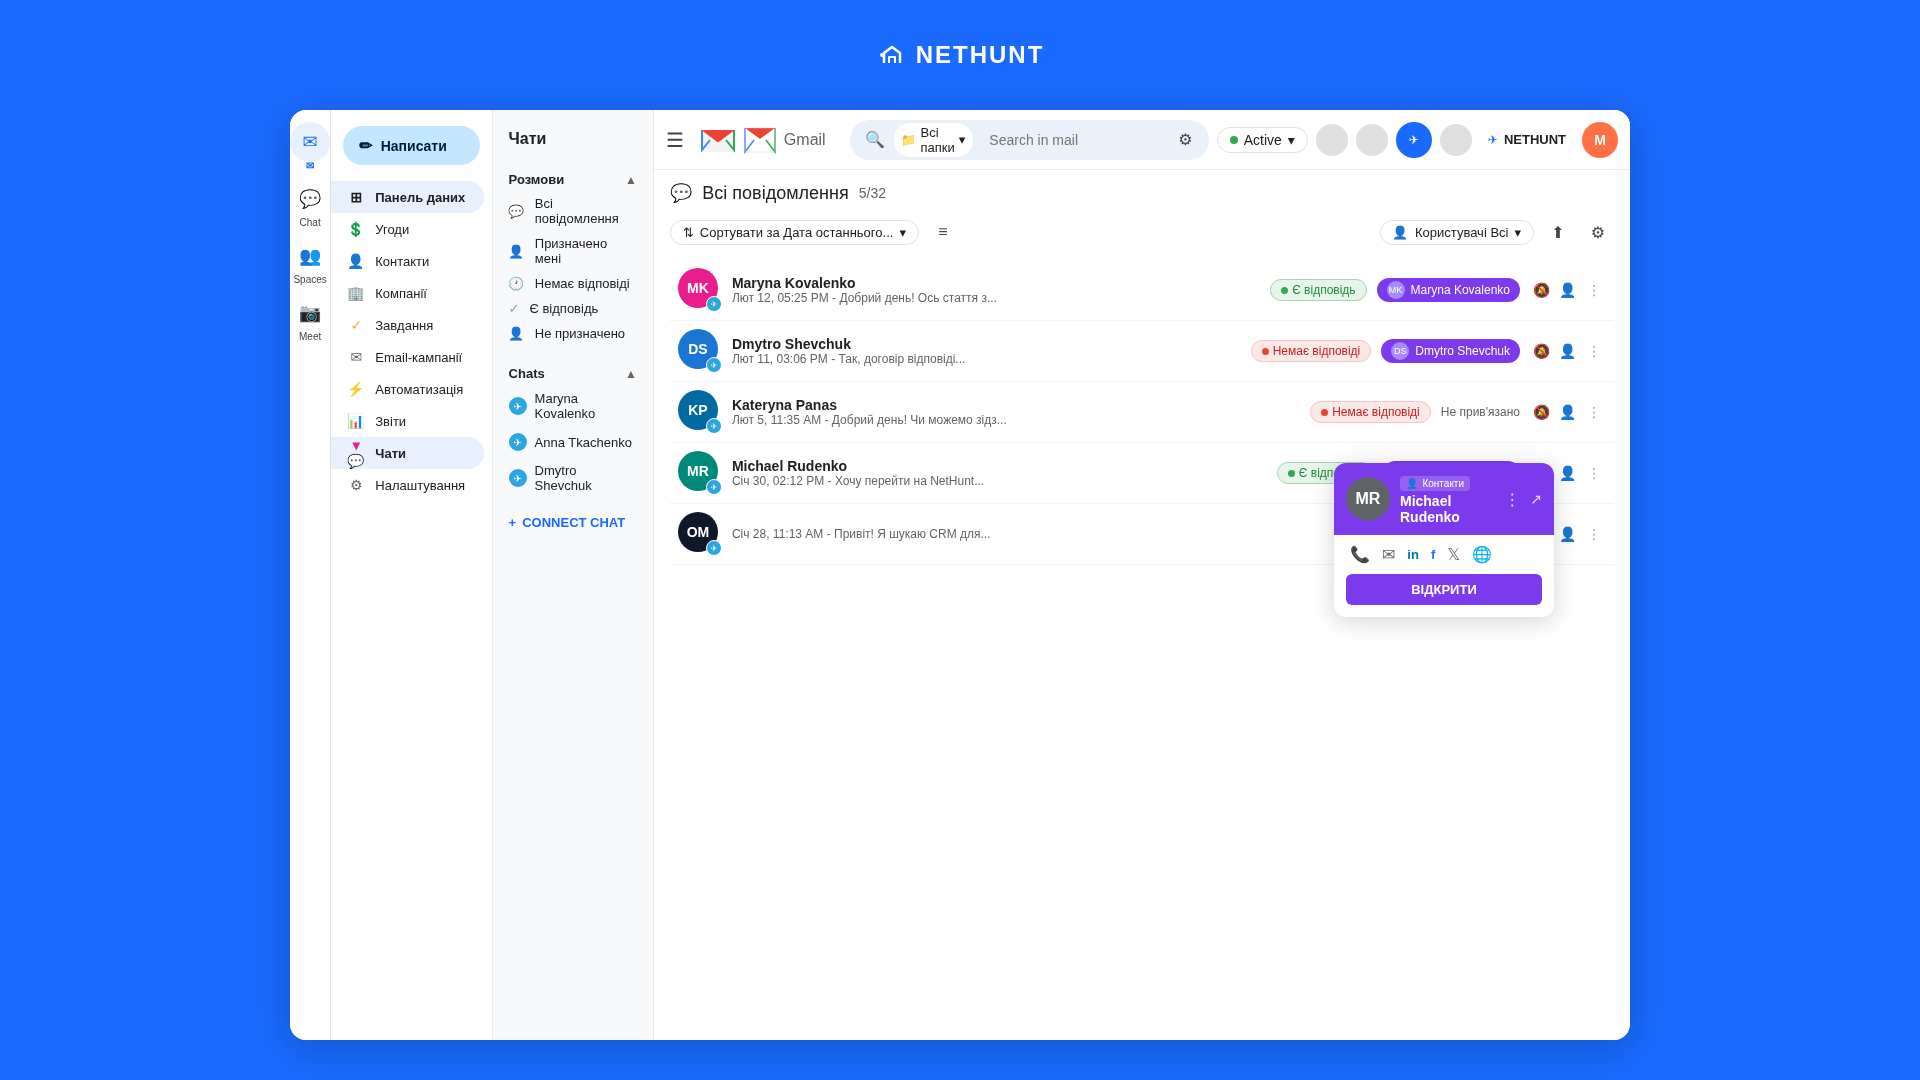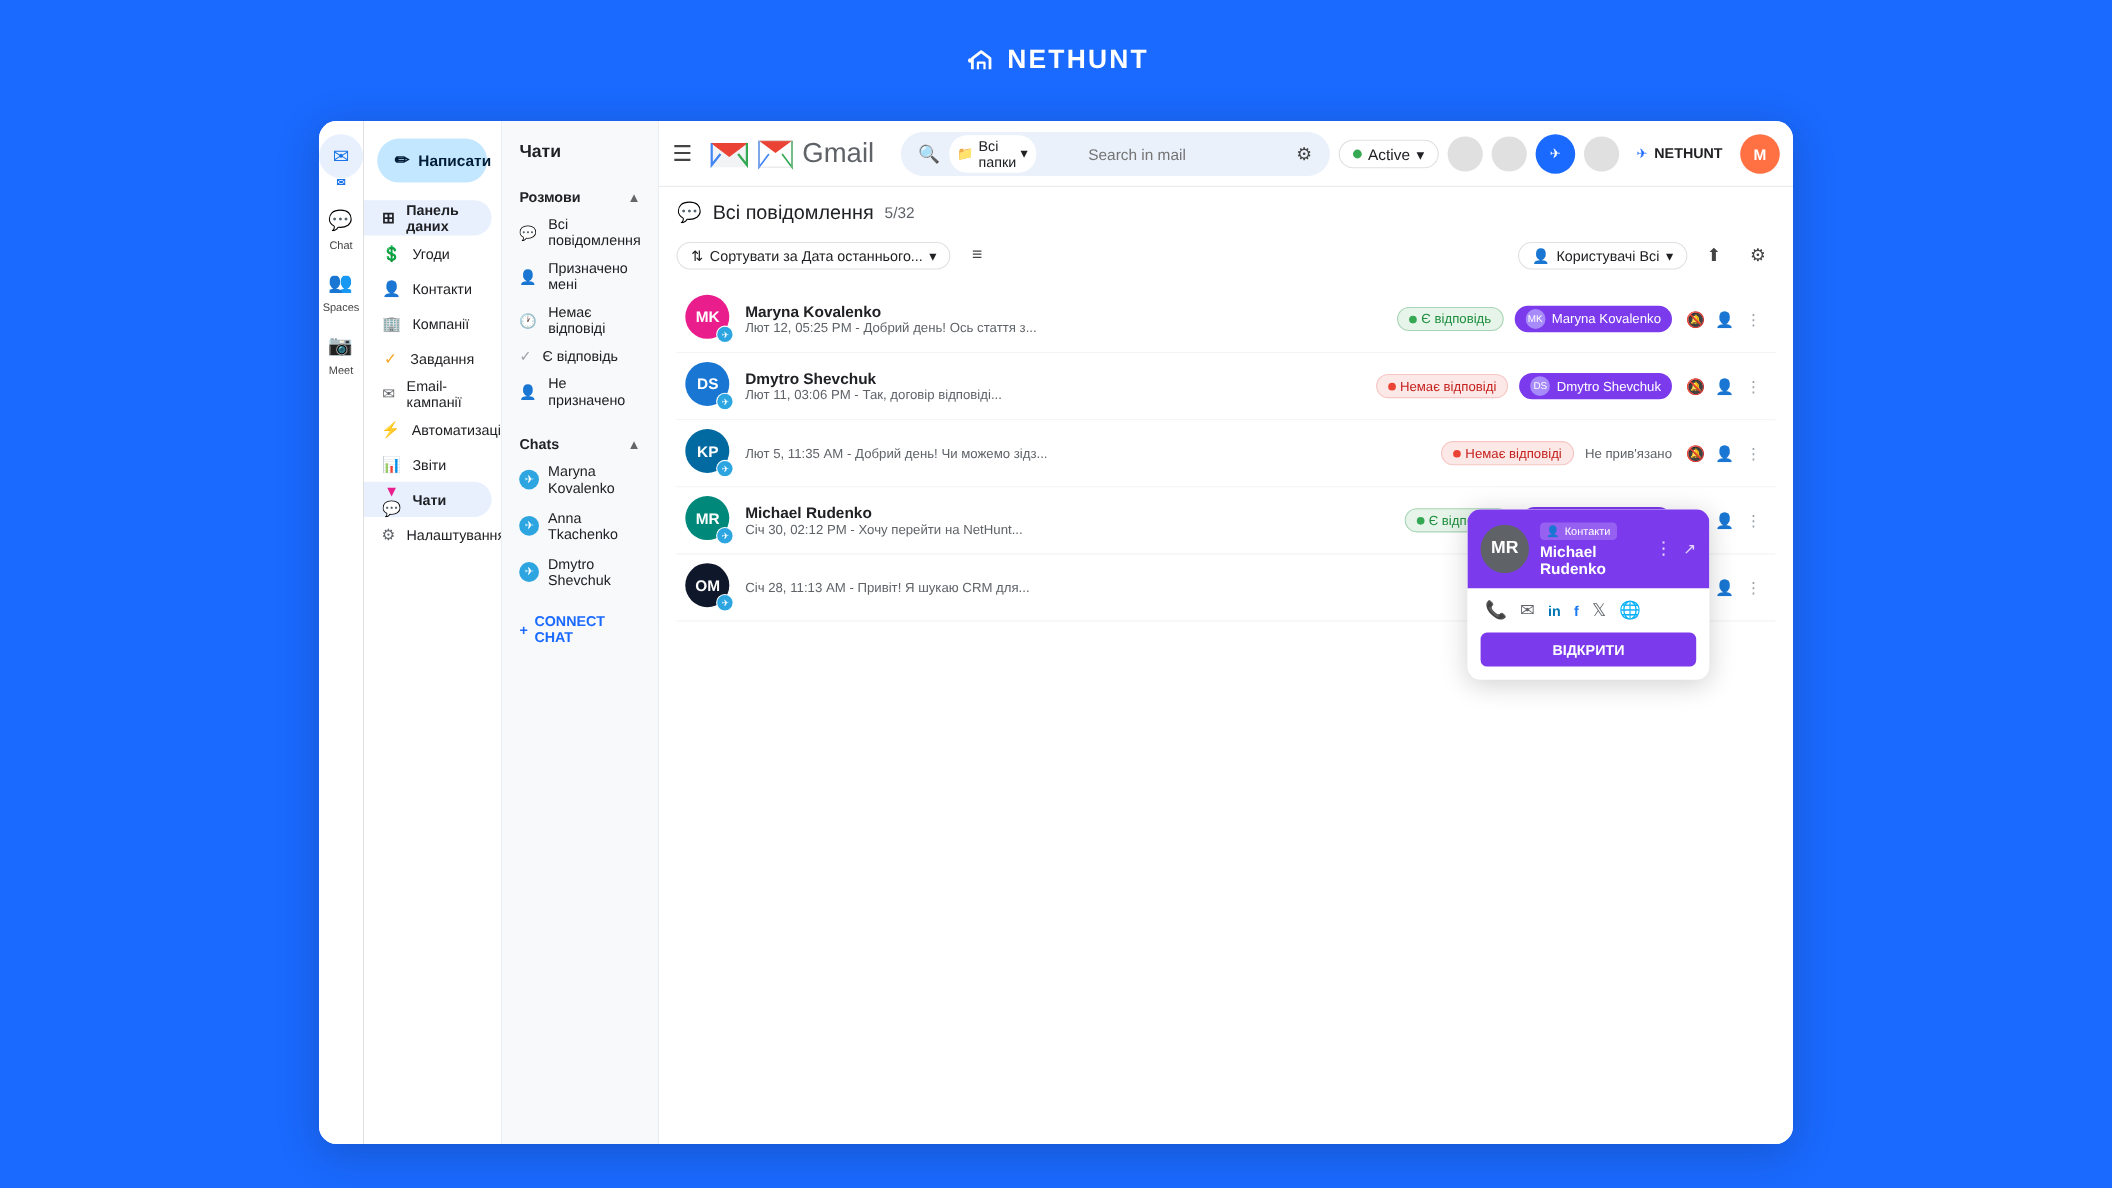--- a/index.html
+++ b/index.html
@@ -226,21 +226,21 @@
       display: flex;
       align-items: center;
       gap: 6px;
       margin-right: 16px;
     }
     .gmail-m {
       width: 36px;
       height: 36px;
     }
     .gmail-text {
-      font-size: 25px;
+      font-size: 16px;
       color: #5f6368;
       font-weight: 400;
     }
     .search-bar {
       flex: 1;
       max-width: 500px;
       height: 40px;
       background: #eaf1fb;
       border-radius: 24px;
       display: flex;
@@ -260,21 +260,20 @@
       color: #202124;
       margin-right: 8px;
     }
     .search-input-fake {
       flex: 1;
       font-size: 14px;
       color: #5f6368;
       background: transparent;
       border: none;
       outline: none;
-      margin-left: 31px;
     }
     .filter-icon-btn { color: #444; font-size: 16px; cursor: pointer; }
     .header-actions {
       margin-left: auto;
       display: flex;
       align-items: center;
       gap: 8px;
     }
     .status-badge {
       display: flex;
@@ -824,20 +823,21 @@
           <span class="row-action-icon">⋮</span>
         </div>
       </div>
 
       <div class="message-row">
         <div class="avatar-wrap">
           <div class="avatar-circle av-orange">KP</div>
           <div class="avatar-tg">✈</div>
         </div>
         <div class="message-info">
+          <div class="message-name">Kateryna Panas</div>
           <div class="message-preview">
             <span>Лют 5, 11:35 AM</span>
             <span>- Добрий день! Чи можемо зідз...</span>
           </div>
         </div>
         <div class="status-chip no-reply">
           <div class="status-dot-small red"></div>
           <span>Немає відповіді</span>
         </div>
         <span class="not-linked">Не прив'язано</span>

